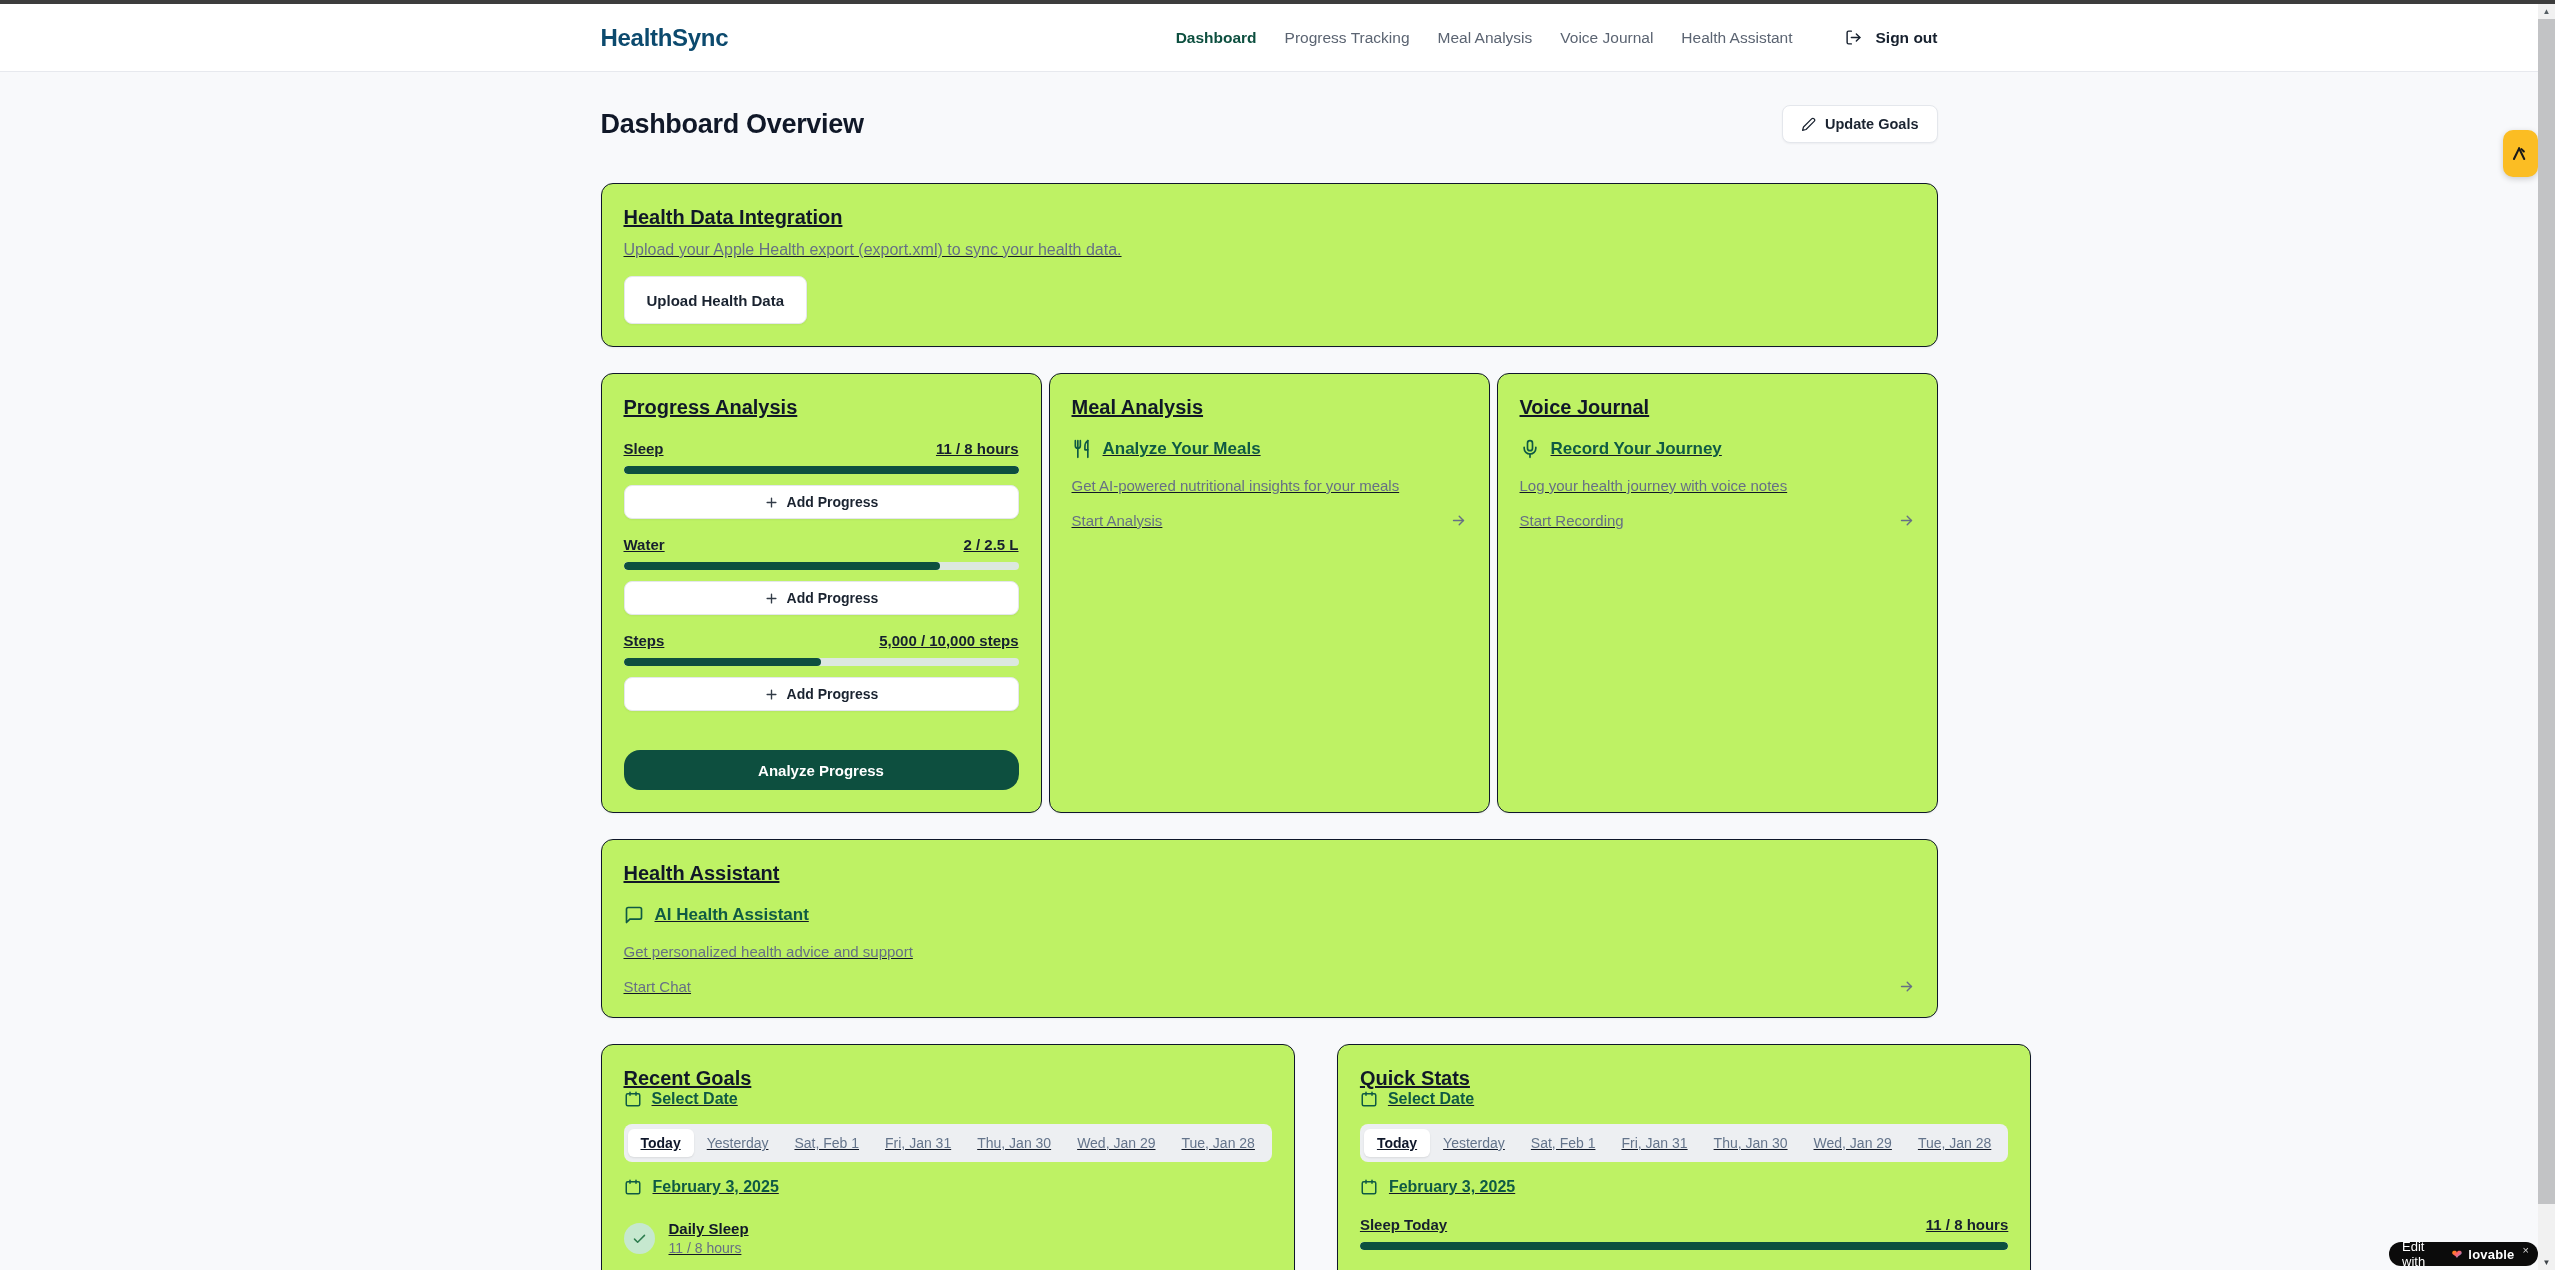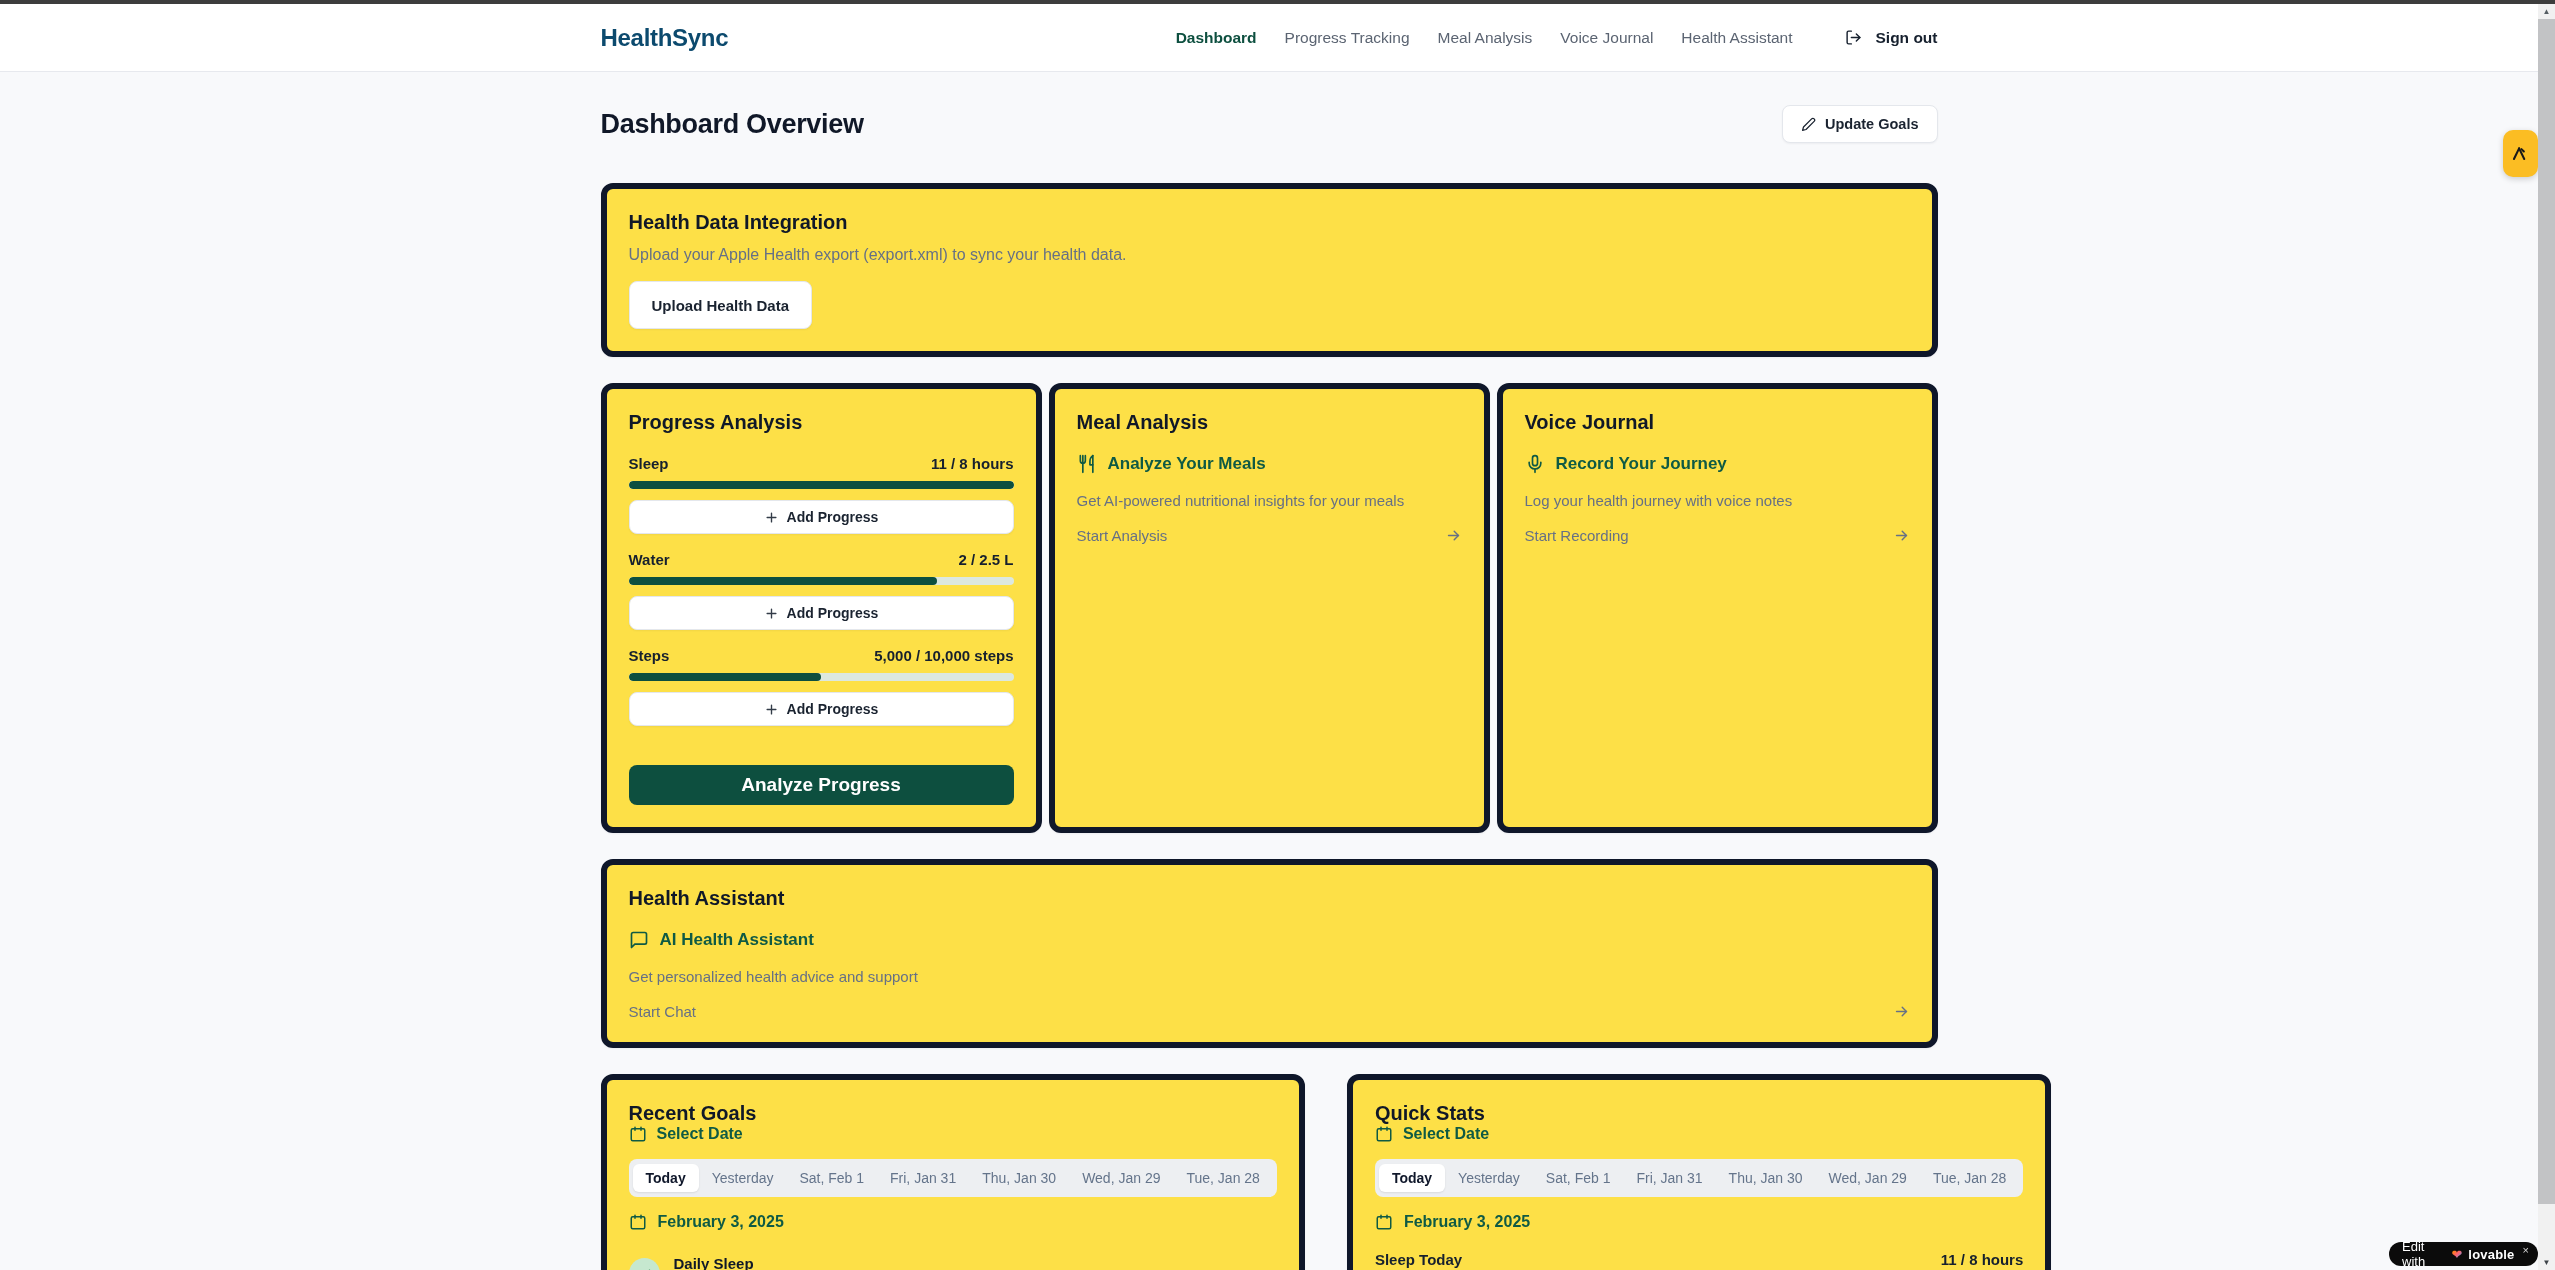--- a/index.html
+++ b/index.html
@@ -25,40 +25,40 @@
   .page-header { display:flex; align-items:center; justify-content:space-between; margin-bottom:40px; }
   h1 { font-size:27px; font-weight:700; color:#101828; letter-spacing:-0.3px; }
 
   .btn { display:inline-flex; align-items:center; justify-content:center; gap:9px; background:#fff;
          border:1px solid #e4e7ec; border-radius:8px; font-family:inherit; font-size:14.5px; font-weight:600;
          color:#1a2330; cursor:pointer; box-shadow:0 1px 2px rgba(16,24,40,.05); }
   .btn svg { width:15px; height:15px; }
   .btn-update { height:38px; padding:0 18px; }
   .btn-upload { height:48px; padding:16px 22px; font-size:15px; }
 
-  .card { background:#fde047; border:6px solid #0f172a; border-radius:12px; box-shadow:0 1px 2px rgba(16,24,40,.05); padding:22px; }
+  .card { background:#bef264; border:1px solid #0f172a; border-radius:12px; box-shadow:0 1px 2px rgba(16,24,40,.05); padding:22px;text-decoration:underline; }
   .card-title { font-size:20px; font-weight:700; color:#101828; }
 
   .integration .card-title { margin-bottom:12px; }
   .integration .desc { font-size:16px; color:#667085; margin-bottom:17px; }
 
   .grid-3 { display:grid; grid-template-columns:1fr 1fr 1fr; gap:7px; margin-top:26px; }
   .grid-2 { display:grid; grid-template-columns:1fr 1fr; gap:42px; margin-top:26px; }
   .grid-2 .card { min-height:330px; }
 
   
   .progress-card .card-title { margin-bottom:21px; }
   .metric { margin-bottom:17px; }
   .metric-head { display:flex; justify-content:space-between; align-items:baseline; font-size:15px; font-weight:600; color:#16202e; }
   .bar { height:8px; border-radius:4px; background:#dce8e0; margin-top:9px; overflow:hidden; }
   .bar-fill { height:100%; border-radius:4px; background:#0d4f3f; }
   .btn-add { width:100%; height:34px; margin-top:11px; font-size:14px; gap:8px; }
   .btn-add svg { width:15px; height:15px; color:#333c48; }
-  .btn-analyze { width:100%; height:40px; margin-top:22px; background:#0d4f3f; border:none; border-radius:8px;
-                 color:#fff; font-size:19px; font-weight:700; cursor:pointer; font-family:inherit; }
+  .btn-analyze { width:100%; height:40px; margin-top:22px; background:#0d4f3f; border:none; border-radius:16px;
+                 color:#fff; font-size:15px; font-weight:700; cursor:pointer; font-family:inherit; }
 
   
   .feature .card-title { margin-bottom:20px; }
   .feature-link { display:flex; align-items:center; gap:11px; color:#0f5a44; font-size:17px; font-weight:700; margin-bottom:18px; cursor:pointer; }
   .feature-link svg { width:20px; height:20px; }
   .feature-desc { font-size:15px; color:#667085; margin-bottom:18px; }
   .feature-action { display:flex; align-items:center; justify-content:space-between; font-size:15px; color:#667085; cursor:pointer; }
   .feature-action svg { width:17px; height:17px; color:#667085; }
 
   

